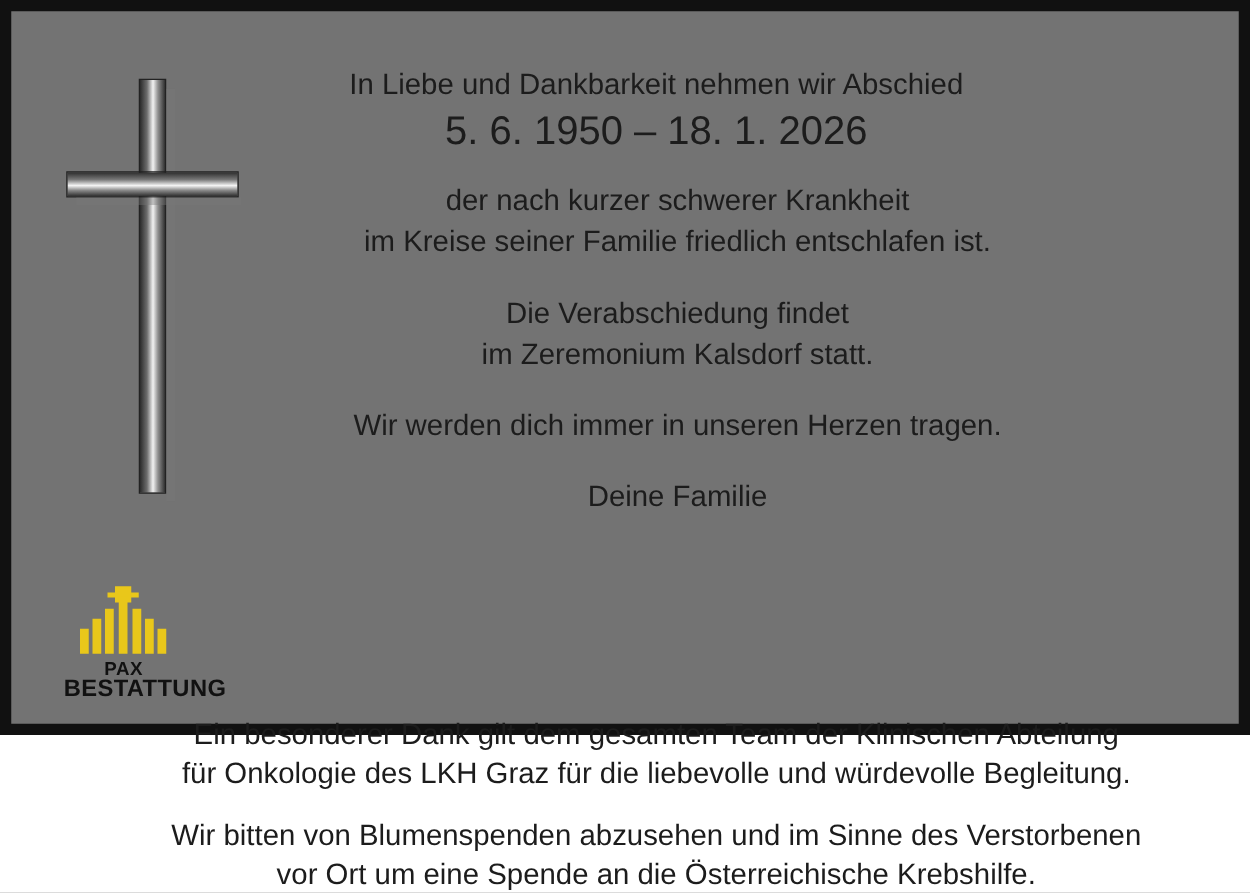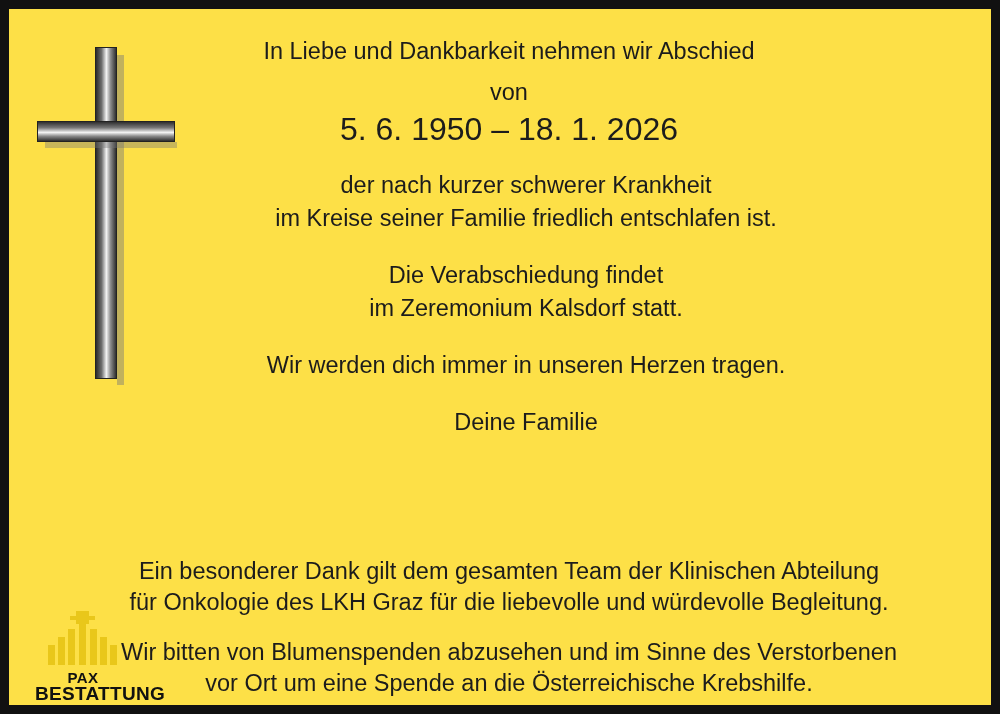--- a/index.html
+++ b/index.html
@@ -11,24 +11,24 @@
     width: 1000px;
     height: 714px;
     font-family: "Liberation Sans", sans-serif;
     color: #1a1a1a;
     overflow: hidden;
   }
   .obituary {
     position: relative;
     box-sizing: border-box;
     width: 1000px;
-    height: 714px;
-    background: #fde047;
+    height: 588px;
+    background: #737373;
     border: 9px solid #111111;
-    padding: 0;
+    padding: 16px;
   }
   .inner {
     position: relative;
     width: 100%;
     height: 100%;
     box-sizing: border-box;
   }
 
   
   .cross-wrap {
@@ -193,21 +193,20 @@
 
     <div class="cross-wrap">
       <div class="cross-vert"></div>
       <div class="cross-shadow-v"></div>
       <div class="cross-horz"></div>
       <div class="cross-shadow-h"></div>
     </div>
 
     <div class="content">
       <div class="line">In Liebe und Dankbarkeit nehmen wir Abschied</div>
-      <div class="von">von</div>
       <div class="dates">5. 6. 1950 – 18. 1. 2026</div>
 
       <div class="para">
         <span class="line">der nach kurzer schwerer Krankheit</span>
         <span class="line">im Kreise seiner Familie friedlich entschlafen ist.</span>
       </div>
 
       <div class="para">
         <span class="line">Die Verabschiedung findet</span>
         <span class="line">im Zeremonium Kalsdorf statt.</span>

